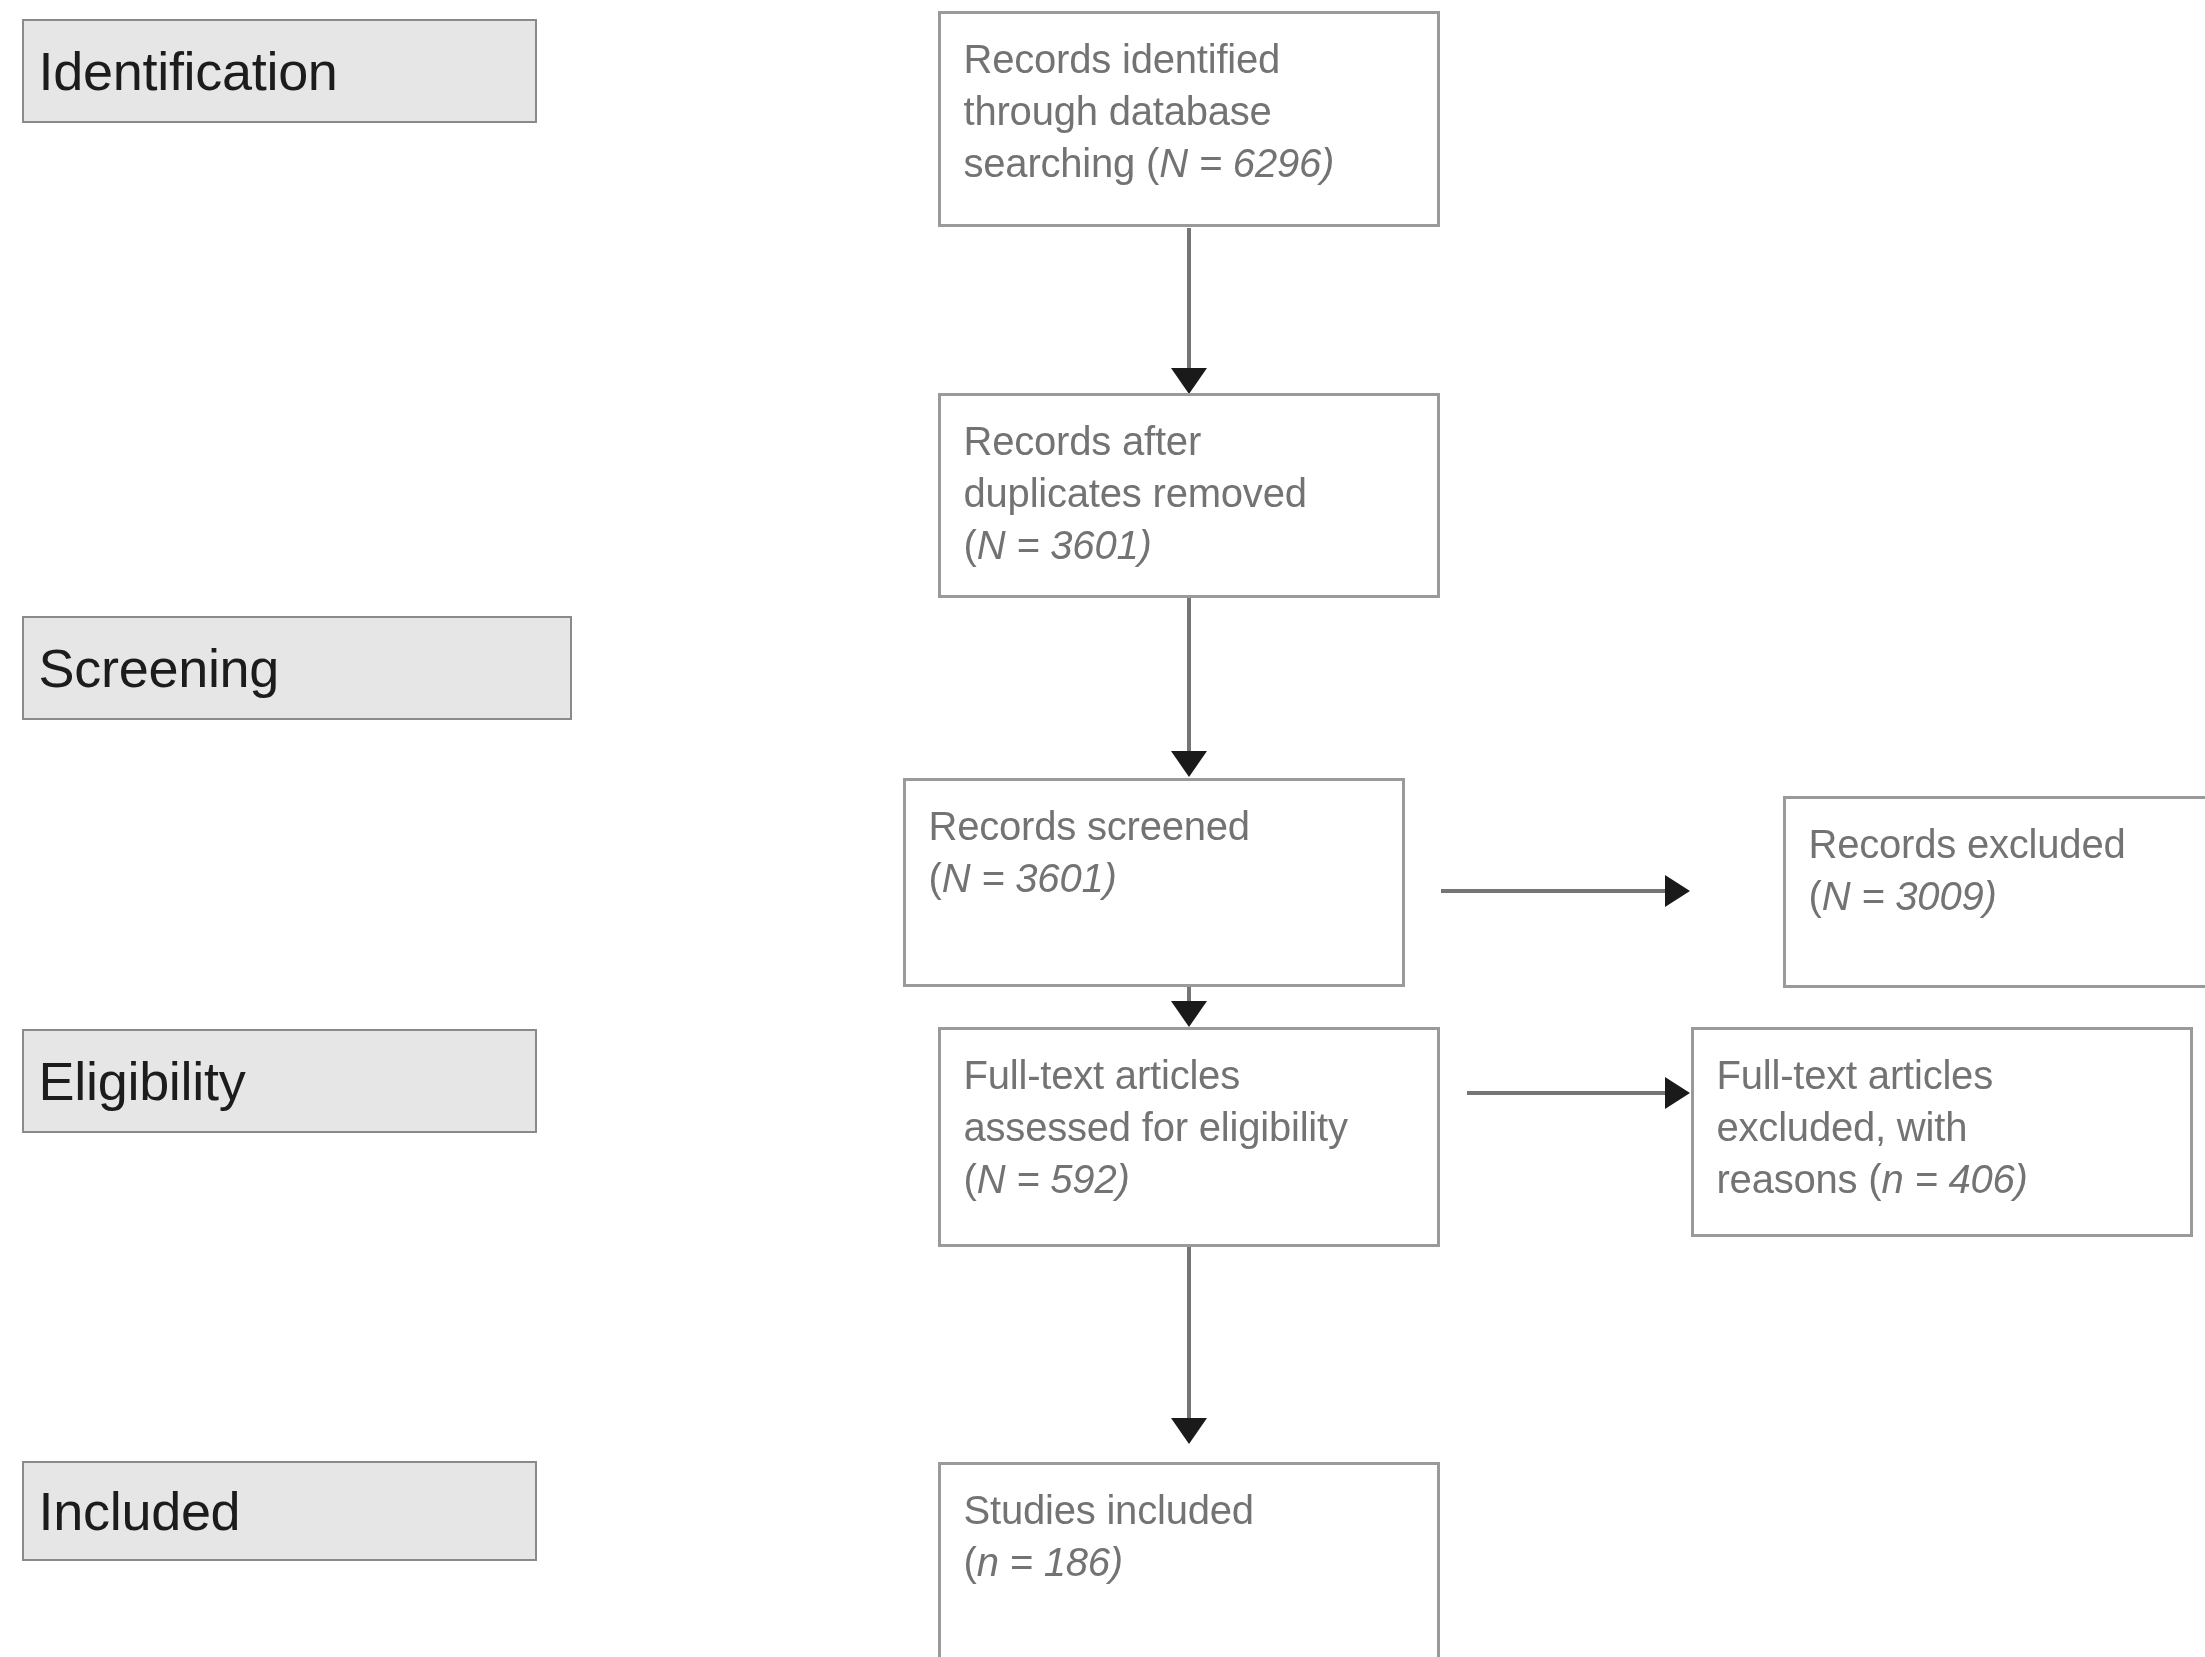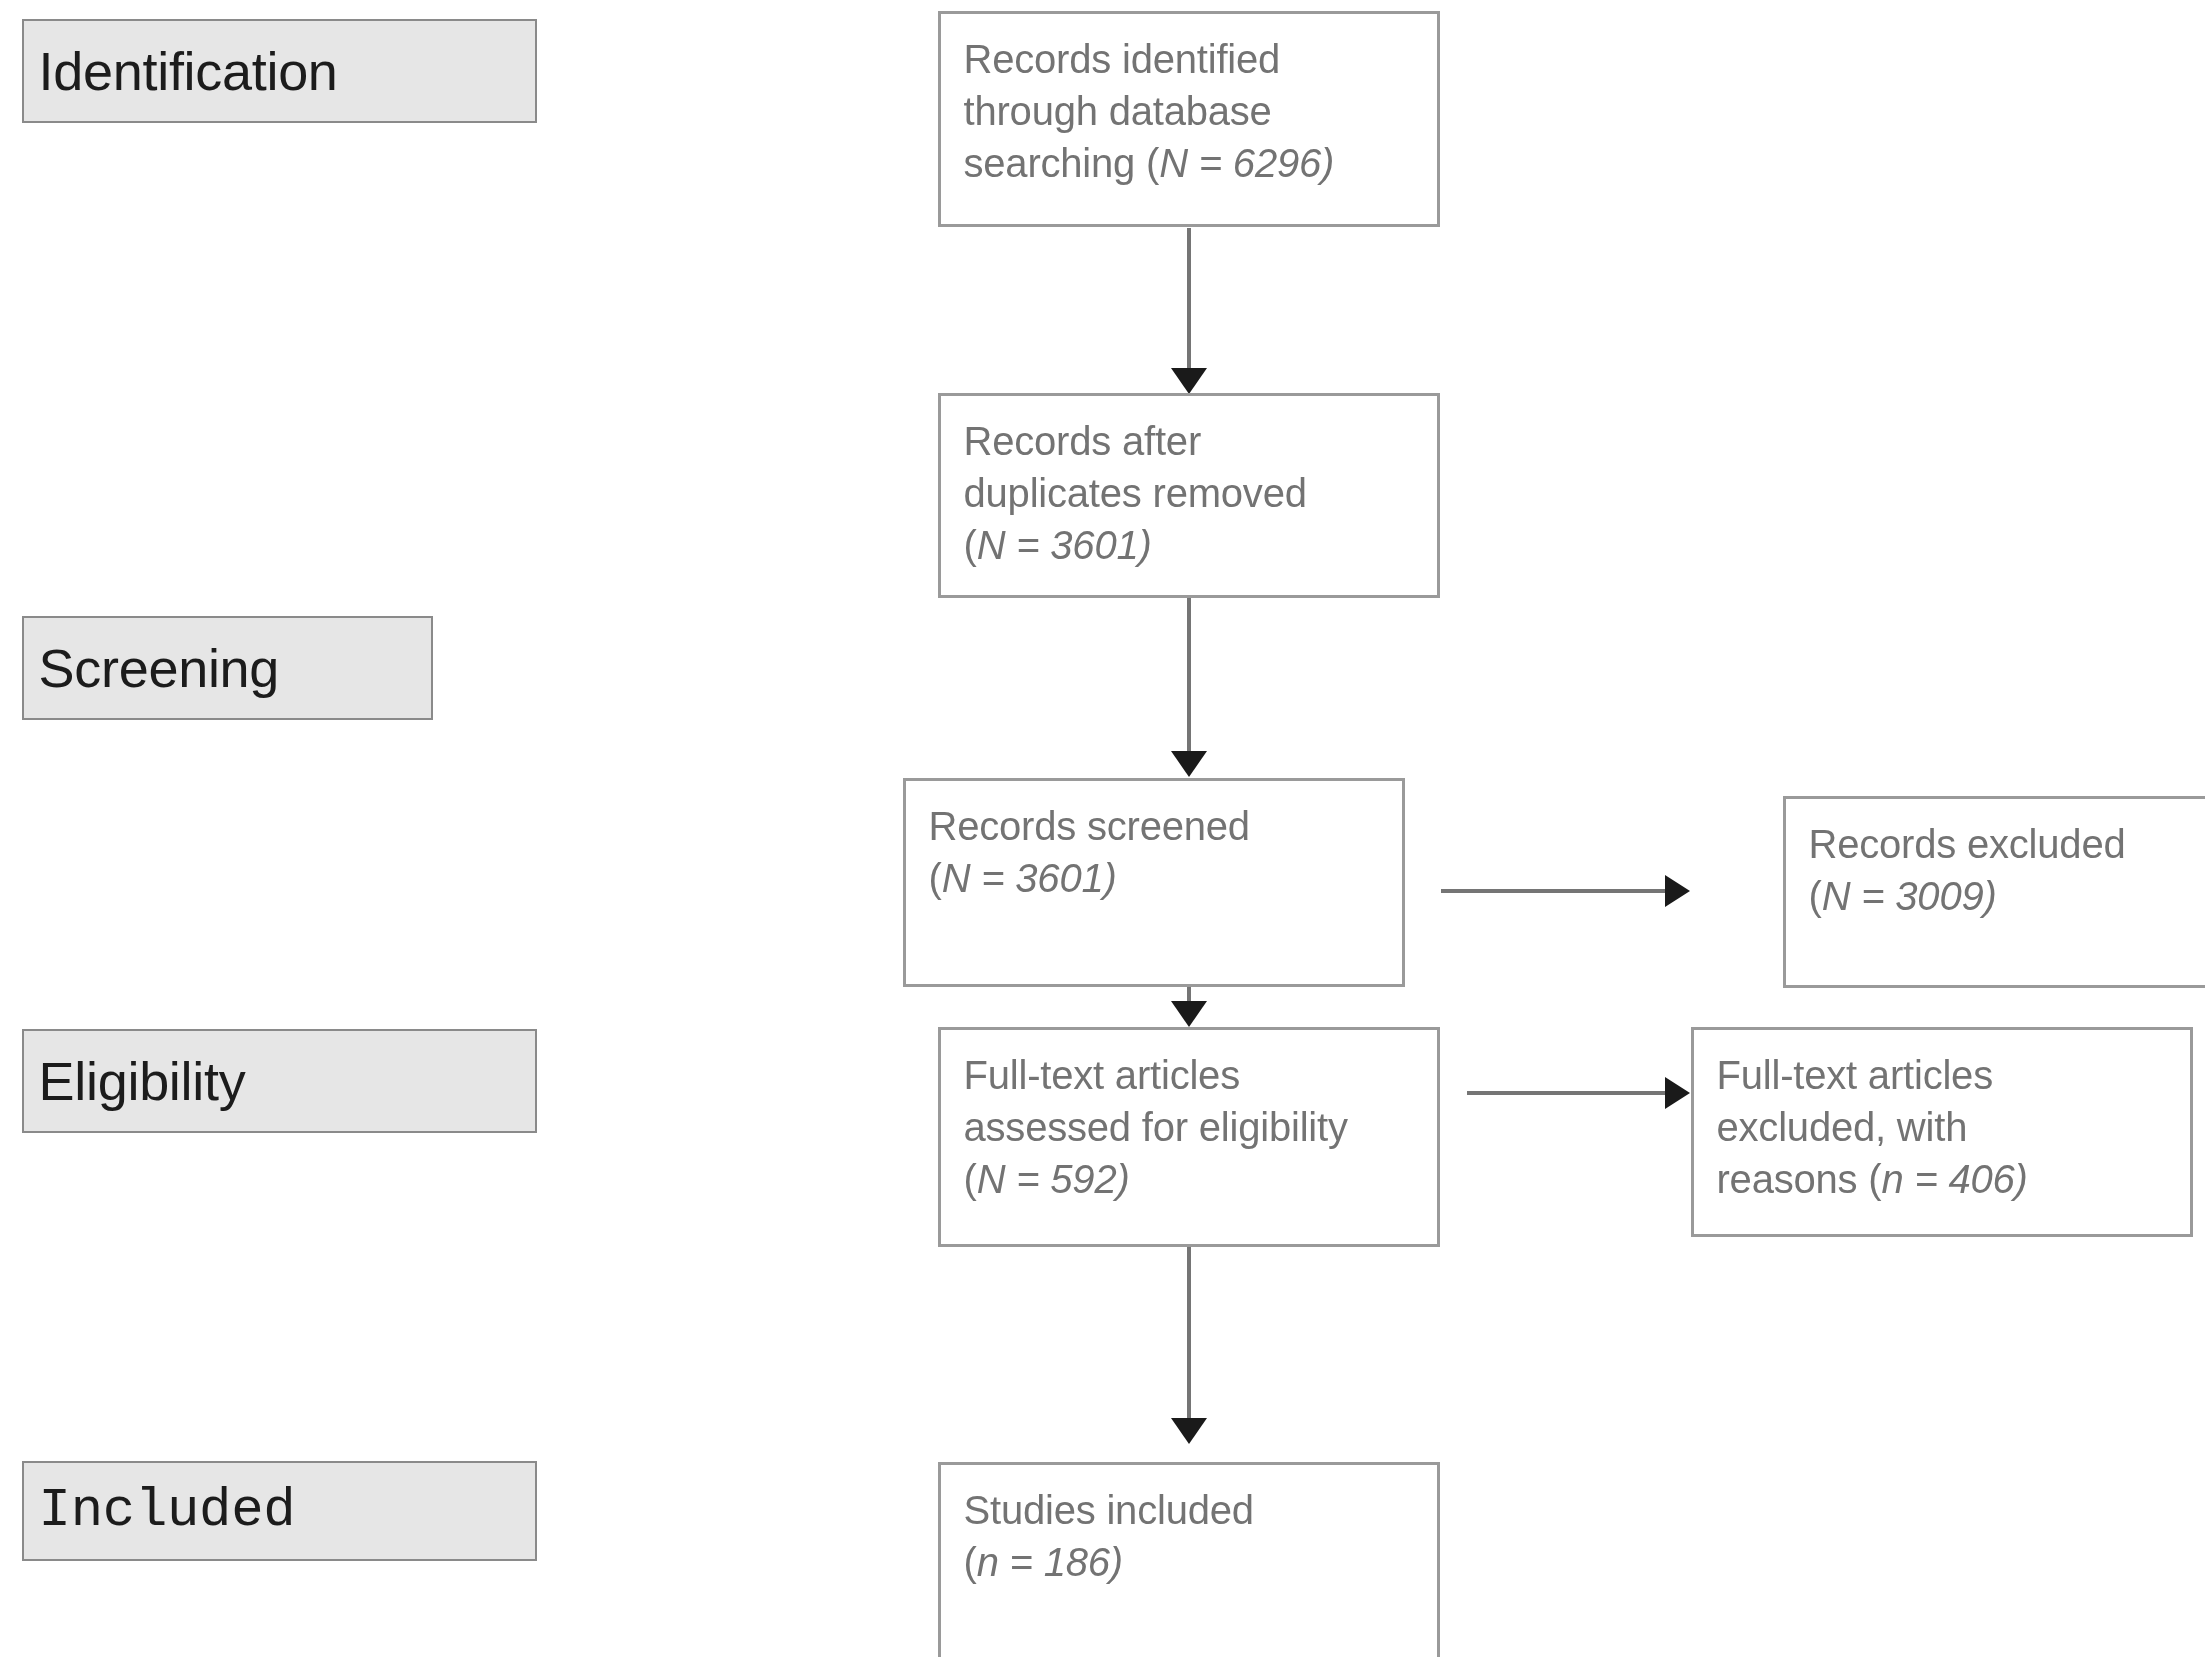--- a/index.html
+++ b/index.html
@@ -84,29 +84,29 @@
 </style>
 </head>
 <body>
 
 <div id="canvas">
 
   <div class="stage-chip" style="left:21.6px; top:19px; width:515px; height:104px;">
     <span class="stage-label">Identification</span>
   </div>
 
-  <div class="stage-chip" style="left:21.6px; top:616px; width:411px; height:104px;">
+  <div class="stage-chip" style="left:21.6px; top:616px; width:550px; height:104px;">
     <span class="stage-label">Screening</span>
   </div>
 
   <div class="stage-chip" style="left:21.6px; top:1029px; width:515px; height:104px;">
     <span class="stage-label">Eligibility</span>
   </div>
 
-  <div class="stage-chip" style="left:21.6px; top:1461px; width:515px; height:100px;font-family:Liberation Mono, monospace;">
+  <div class="stage-chip" style="left:21.6px; top:1461px; width:515px; height:100px;">
     <span class="stage-label">Included</span>
   </div>
 
   <div class="conn-v" style="left:1187px; top:228px; height:151px;"></div>
   <div class="arrowhead-down" style="left:1171px; top:368px;"></div>
 
   <div class="conn-v" style="left:1187px; top:598px; height:156px;"></div>
   <div class="arrowhead-down" style="left:1171px; top:751px;"></div>
 
   <div class="conn-h" style="left:1441px; top:889px; width:227px;"></div>

